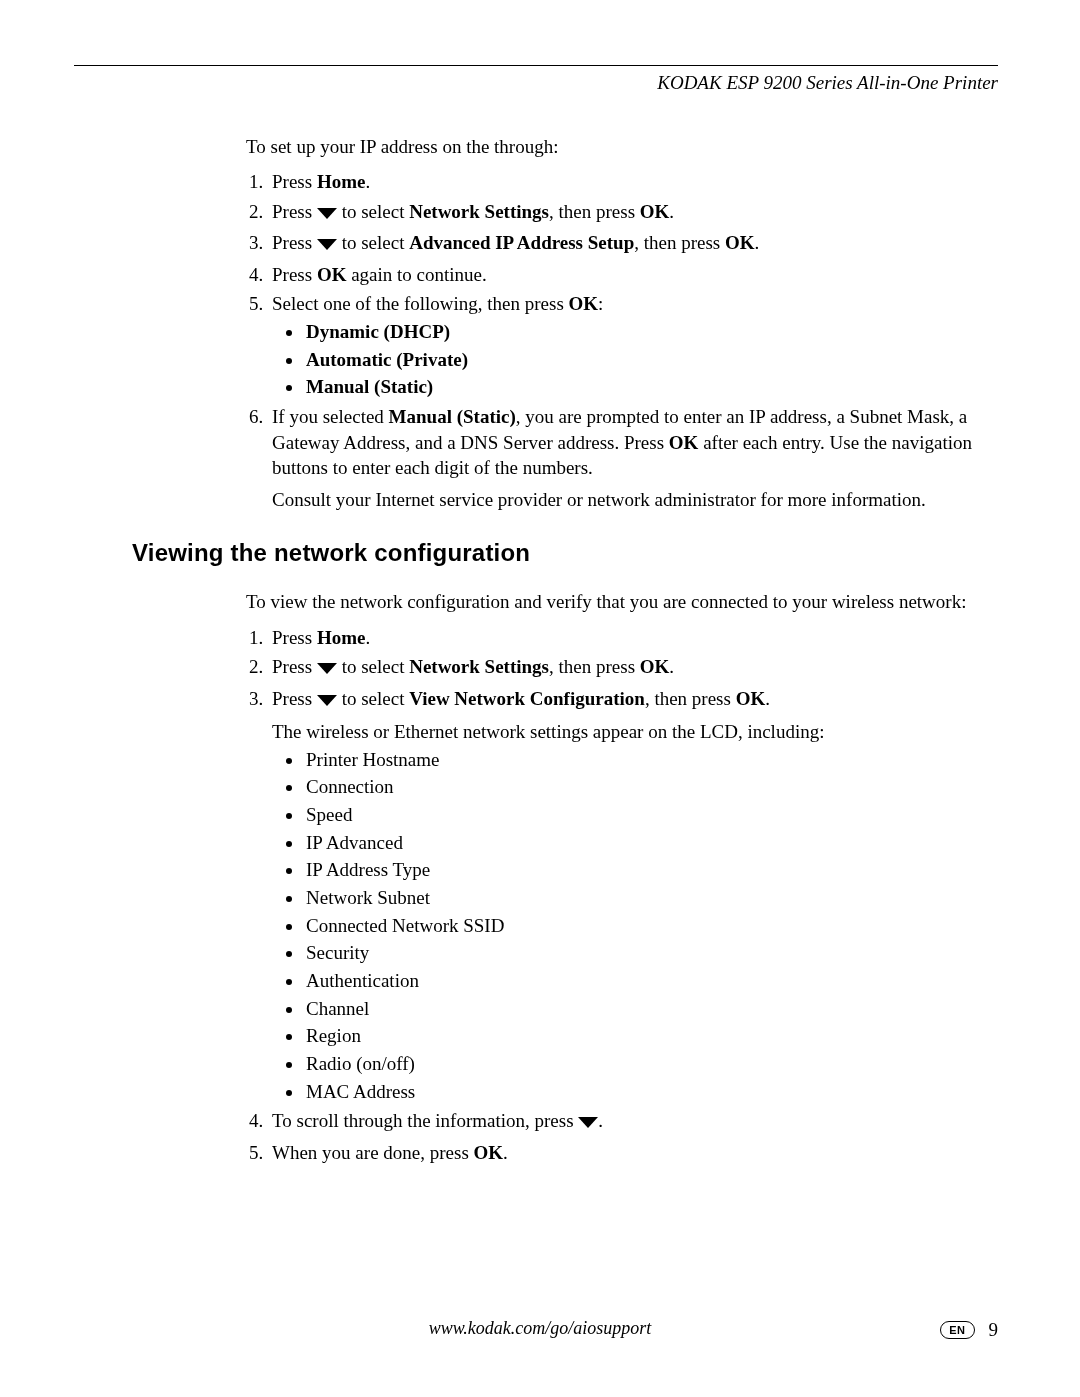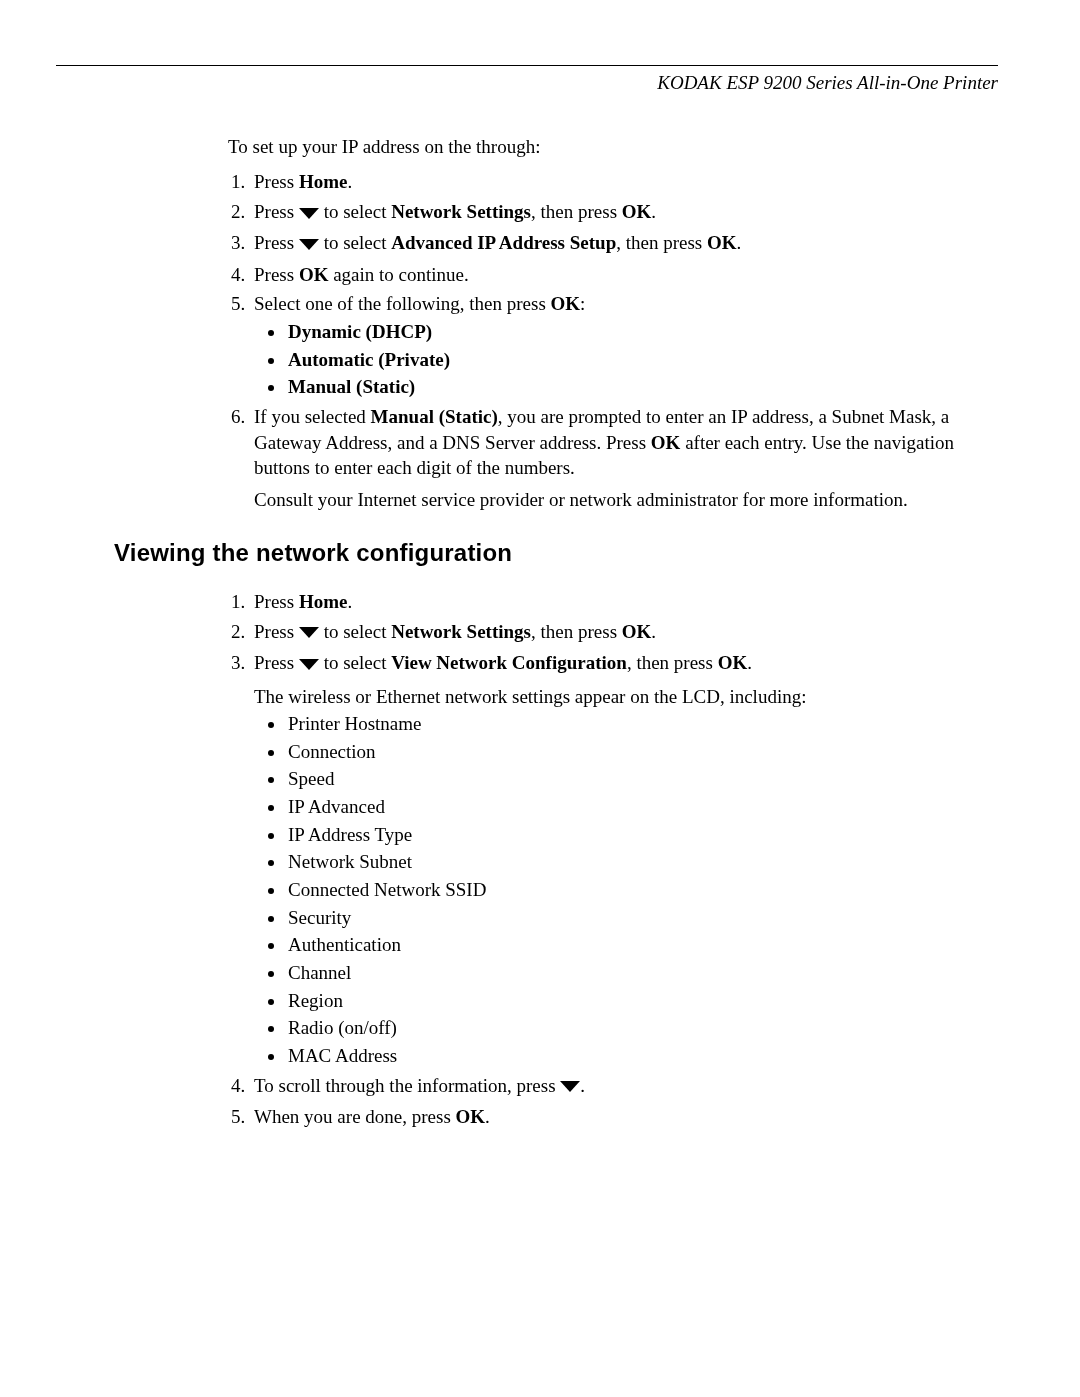--- a/index.html
+++ b/index.html
@@ -8,21 +8,21 @@
     background: #fff;
     color: #000;
     font-family: "Times New Roman", "Georgia", serif;
     font-size: 19px;
     line-height: 1.35;
   }
   .page {
     width: 1080px;
     height: 1397px;
     box-sizing: border-box;
-    padding: 65px 82px 40px 56px;
+    padding: 65px 82px 40px 74px;
     position: relative;
     border-radius: 32px;
   }
   .rule-top {
     border: none;
     border-top: 1px solid #000;
     margin: 0 0 8px 0;
   }
   .header-title {
     text-align: right;
@@ -154,20 +154,21 @@
       </li>
       <li>
         <span>If you selected </span><b>Manual (Static)</b><span>, you are prompted to enter an IP address, a Subnet Mask, a Gateway Address, and a DNS Server address. Press </span><b>OK</b><span> after each entry. Use the navigation buttons to enter each digit of the numbers.</span>
         <div class="step-sub">Consult your Internet service provider or network administrator for more information.</div>
       </li>
     </ol>
   </div>
 
   <div class="content-block">
     <h2 class="section-heading">Viewing the network configuration</h2>
+    <p class="intro">To view the network configuration and verify that you are connected to your wireless network:</p>
 
     <ol class="steps">
       <li>
         <span>Press </span><b>Home</b><span>.</span>
       </li>
       <li>
         <span>Press </span><span class="icon-down"><svg width="20" height="11" viewBox="0 0 20 11">
               <polygon points="0,0 20,0 10,11" fill="#000"></polygon>
             </svg></span><span> to select </span><b>Network Settings</b><span>, then press </span><b>OK</b><span>.</span>
       </li>
@@ -196,14 +197,21 @@
         <span>To scroll through the information, press </span><span class="icon-down"><svg width="20" height="11" viewBox="0 0 20 11">
               <polygon points="0,0 20,0 10,11" fill="#000"></polygon>
             </svg></span><span>.</span>
       </li>
       <li>
         <span>When you are done, press </span><b>OK</b><span>.</span>
       </li>
     </ol>
   </div>
 
+  <div class="footer">
+    <span class="footer-url">www.kodak.com/go/aiosupport</span>
+    <span class="footer-right">
+      <span class="lang-pill">EN</span>
+      <span class="page-number">9</span>
+    </span>
+  </div>
 
 </div>
 
 </body></html>

